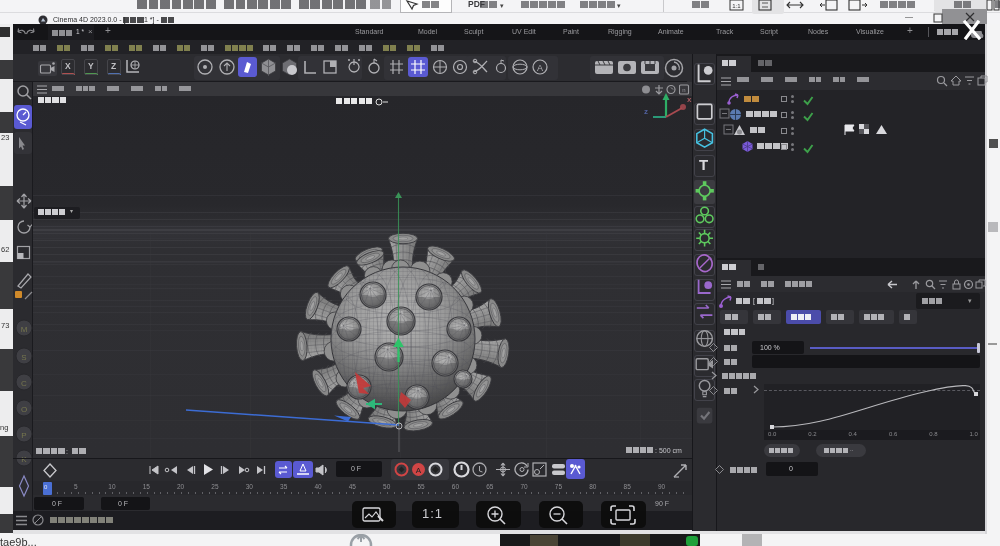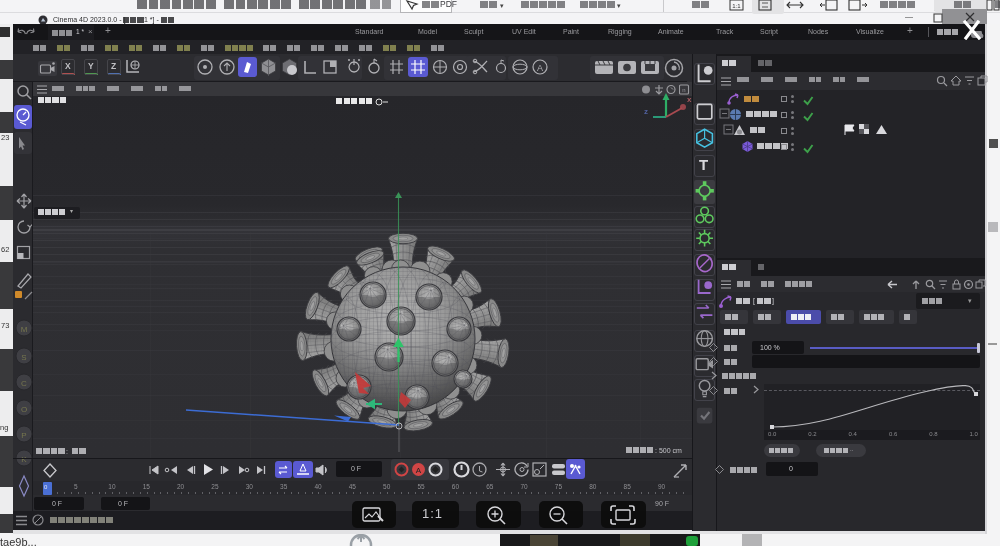--- a/index.html
+++ b/index.html
@@ -5,21 +5,21 @@
 <b style="position:absolute;left:0px;top:12px;width:1000px;height:1px;background:#dcdcdf;border-radius:0px;"></b>
 <i style="position:absolute;left:137px;top:0px;width:78.8px;height:9.2px;background:repeating-linear-gradient(90deg,#46464a 0 9.78px,transparent 9.78px 11.50px);opacity:0.75;"></i>
 <i style="position:absolute;left:224px;top:0px;width:67.3px;height:9.2px;background:repeating-linear-gradient(90deg,#46464a 0 9.78px,transparent 9.78px 11.50px);opacity:0.75;"></i>
 <i style="position:absolute;left:299px;top:0px;width:67.3px;height:9.2px;background:repeating-linear-gradient(90deg,#46464a 0 9.78px,transparent 9.78px 11.50px);opacity:0.75;"></i>
 <i style="position:absolute;left:370px;top:0px;width:21.3px;height:9.2px;background:repeating-linear-gradient(90deg,#46464a 0 9.78px,transparent 9.78px 11.50px);opacity:0.55;"></i>
 <b style="position:absolute;left:400px;top:-2px;width:52px;height:15px;border:1px solid #b5b5b8;background:#fdfdfd"></b>
 <svg style="position:absolute;left:405px;top:0px;" width="14" height="11" viewBox="0 0 14 11">
     <path d="M2 1 L7 9 L8.5 5.5 L12 4 Z" fill="none" stroke="#333" stroke-width="1.2"></path>
   </svg>
 <i style="position:absolute;left:422px;top:1px;width:16.6px;height:7.2px;background:repeating-linear-gradient(90deg,#3a3a3e 0 7.65px,transparent 7.65px 9.00px);opacity:0.62;"></i>
-<span style="position:absolute;left:440px;top:0px;font-size:8.5px;color:#3a3a3e;font-weight:400;letter-spacing:0px;white-space:pre;line-height:1;text-align:center;">PDF</span>
+<span style="position:absolute;left:468px;top:0px;font-size:8.5px;color:#3a3a3e;font-weight:700;letter-spacing:0px;white-space:pre;line-height:1;text-align:center;">PDF</span>
 <i style="position:absolute;left:480px;top:1px;width:16.6px;height:7.2px;background:repeating-linear-gradient(90deg,#3a3a3e 0 7.65px,transparent 7.65px 9.00px);opacity:0.62;"></i>
 <span style="position:absolute;left:500px;top:2px;font-size:7px;color:#444;font-weight:400;letter-spacing:0px;white-space:pre;line-height:1;">▾</span>
 <i style="position:absolute;left:521px;top:1px;width:43.6px;height:7.2px;background:repeating-linear-gradient(90deg,#3a3a3e 0 7.65px,transparent 7.65px 9.00px);opacity:0.62;"></i>
 <i style="position:absolute;left:580px;top:1px;width:34.6px;height:7.2px;background:repeating-linear-gradient(90deg,#3a3a3e 0 7.65px,transparent 7.65px 9.00px);opacity:0.62;"></i>
 <span style="position:absolute;left:617px;top:2px;font-size:7px;color:#444;font-weight:400;letter-spacing:0px;white-space:pre;line-height:1;">▾</span>
 <b style="position:absolute;left:663px;top:0px;width:1px;height:12px;background:#c9c9cc;border-radius:0px;"></b>
 <i style="position:absolute;left:692px;top:1px;width:16.6px;height:7.2px;background:repeating-linear-gradient(90deg,#3a3a3e 0 7.65px,transparent 7.65px 9.00px);opacity:0.62;"></i>
 <svg style="position:absolute;left:729px;top:0px;" width="16" height="11" viewBox="0 0 16 11">
     <rect x="1" y="0" width="13" height="10" fill="none" stroke="#333" stroke-width="1"></rect>
     <text x="7.5" y="8" font-size="6" fill="#333" text-anchor="middle" font-family="Liberation Sans">1:1</text>

